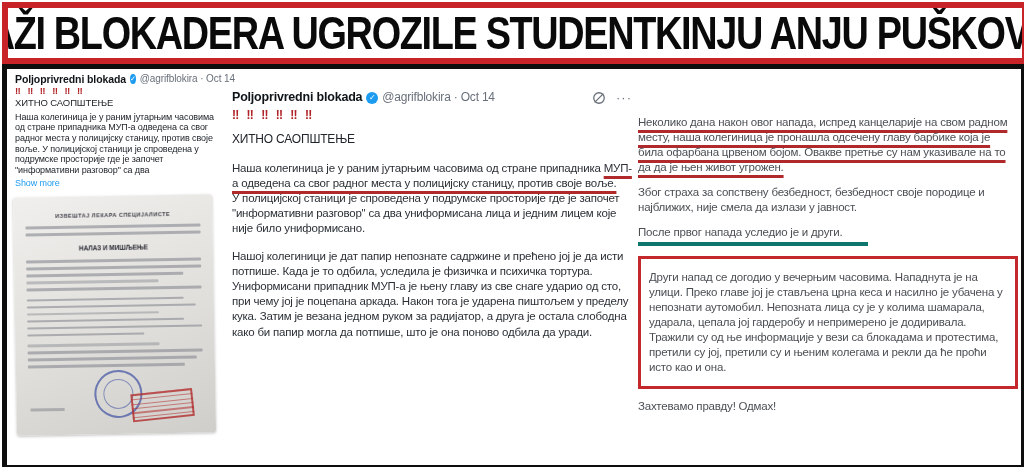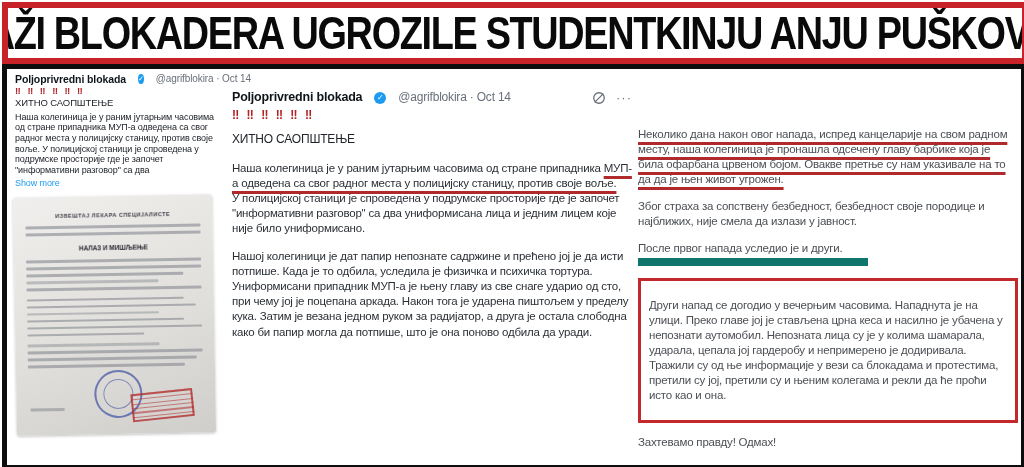--- a/index.html
+++ b/index.html
@@ -7,21 +7,21 @@
         font-family:"Liberation Sans","DejaVu Sans",sans-serif;}
   
   .banner{position:absolute;left:2px;top:2px;width:1014px;height:50px;
           border:6px solid #c9232a;background:#fff;display:flex;align-items:center;justify-content:center;overflow:hidden;}
   .banner .hl{font-weight:900;font-size:43px;color:#0a0a0a;white-space:nowrap;
               letter-spacing:-1.5px;transform:scale(.88,1.08);transform-origin:center;}
   
   .content{position:absolute;left:2px;top:64px;width:1014px;height:396px;
            border:5px solid #0d0d0d;background:#fff;}
   
-  .tw-header{display:flex;align-items:center;gap:12px;white-space:nowrap;}
+  .tw-header{display:flex;align-items:center;gap:4px;white-space:nowrap;}
   .tw-name{font-weight:700;color:#0f1419;}
   .tw-meta{color:#69707a;}
   .badge{display:inline-flex;align-items:center;justify-content:center;border-radius:50%;
          background:#1d9bf0;color:#fff;font-weight:700;}
   .bangs{color:#b02327;font-weight:700;letter-spacing:2px;}
   .urgent{color:#20252b;}
   .u-red{text-decoration:underline;text-decoration-color:#b02a2c;text-decoration-thickness:2.5px;text-underline-offset:3.5px;}
   
   .col-left{position:absolute;left:8px;top:5px;width:209px;font-size:9px;line-height:10.6px;
             letter-spacing:-.1px;color:#20252b;}
@@ -59,23 +59,23 @@
   .col-mid .badge{width:12px;height:12px;font-size:8px;}
   .col-mid .hdr-icons{margin-left:auto;display:flex;align-items:center;gap:10px;color:#69707a;}
   .more-dots{font-size:13px;letter-spacing:1px;color:#69707a;cursor:pointer;}
   .col-mid .bangs{font-size:12px;margin:3px 0 9px;}
   .col-mid .urgent{font-size:12px;margin:0 0 13px;}
   .col-mid p{margin:0;}
   .col-mid .gap{height:12px;}
   
   .col-right{position:absolute;left:631px;top:46px;width:380px;font-size:11.5px;line-height:15px;
              letter-spacing:-.2px;color:#4b4f54;}
-  .col-right p{margin:12px 0 10px;}
-  .thickline{display:inline-block;border-bottom:8px solid #0f766e;padding:0 26px 2px 0;}
-  .red-box{border:3px solid #c2282c;padding:17px 8px;margin:2px 0 10px -8px;}
+  .col-right p{margin:0 0 10px;}
+  .thickline{display:inline-block;border-bottom:4px solid #0f766e;padding:0 26px 2px 0;}
+  .red-box{border:3px solid #c2282c;padding:11px 8px;margin:2px 0 10px -8px;}
 </style>
 </head>
 <body>
 
 <div class="page">
 
   <div class="banner">
     <span class="hl">LAŽI BLOKADERA UGROZILE STUDENTKINJU ANJU PUŠKOVIĆ</span>
   </div>
 

